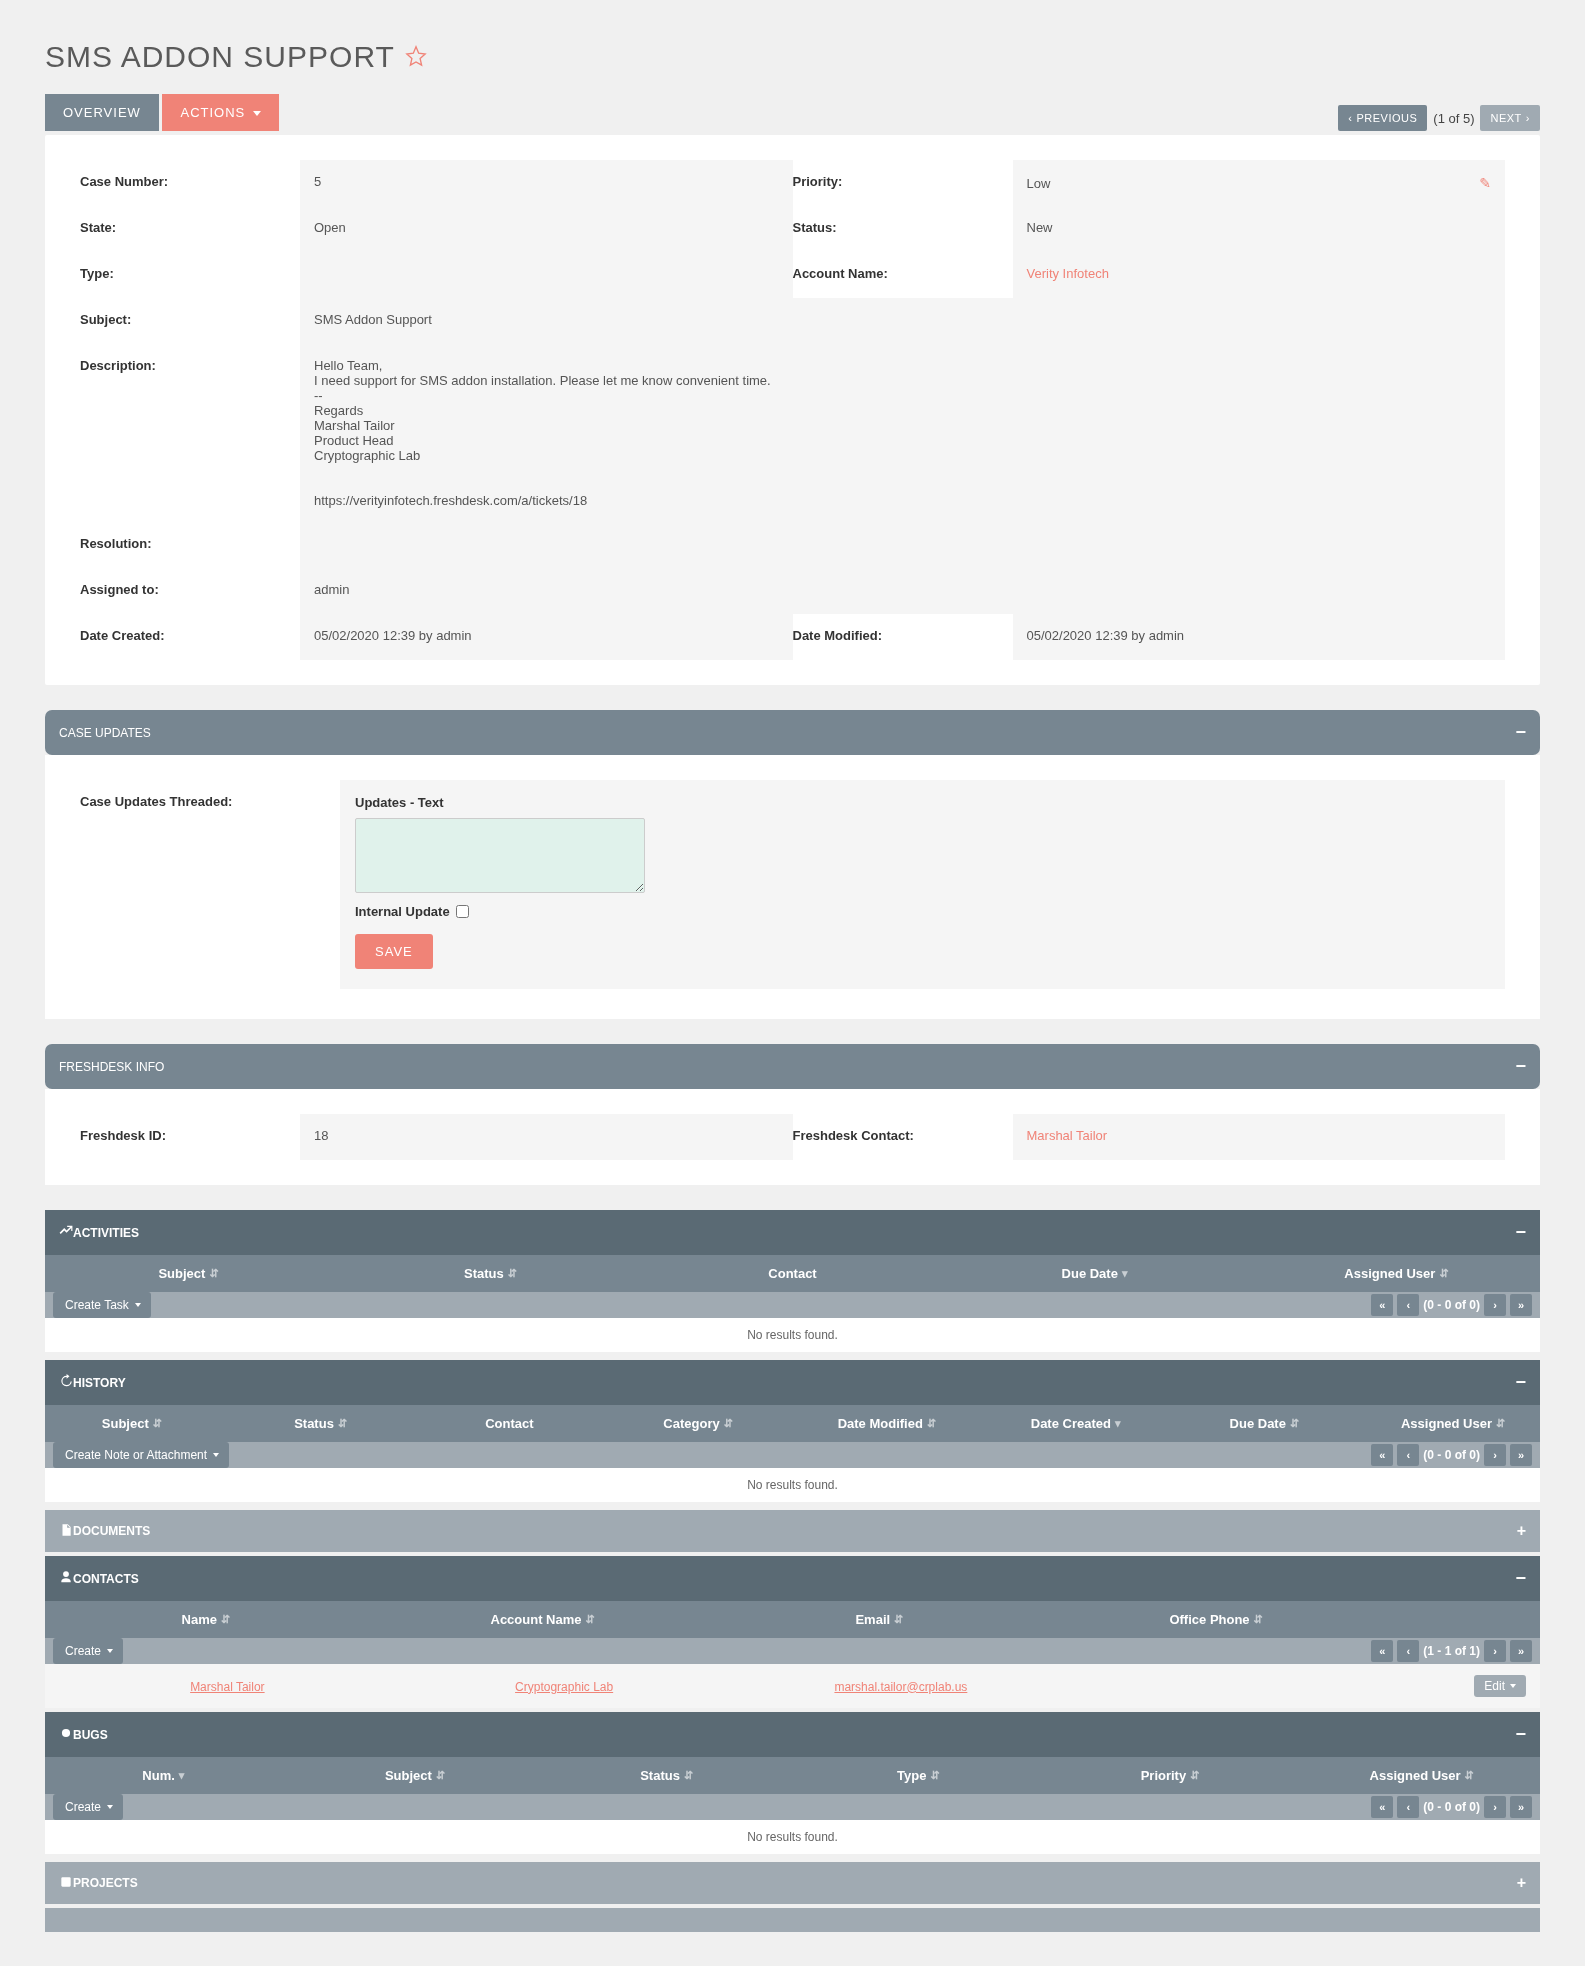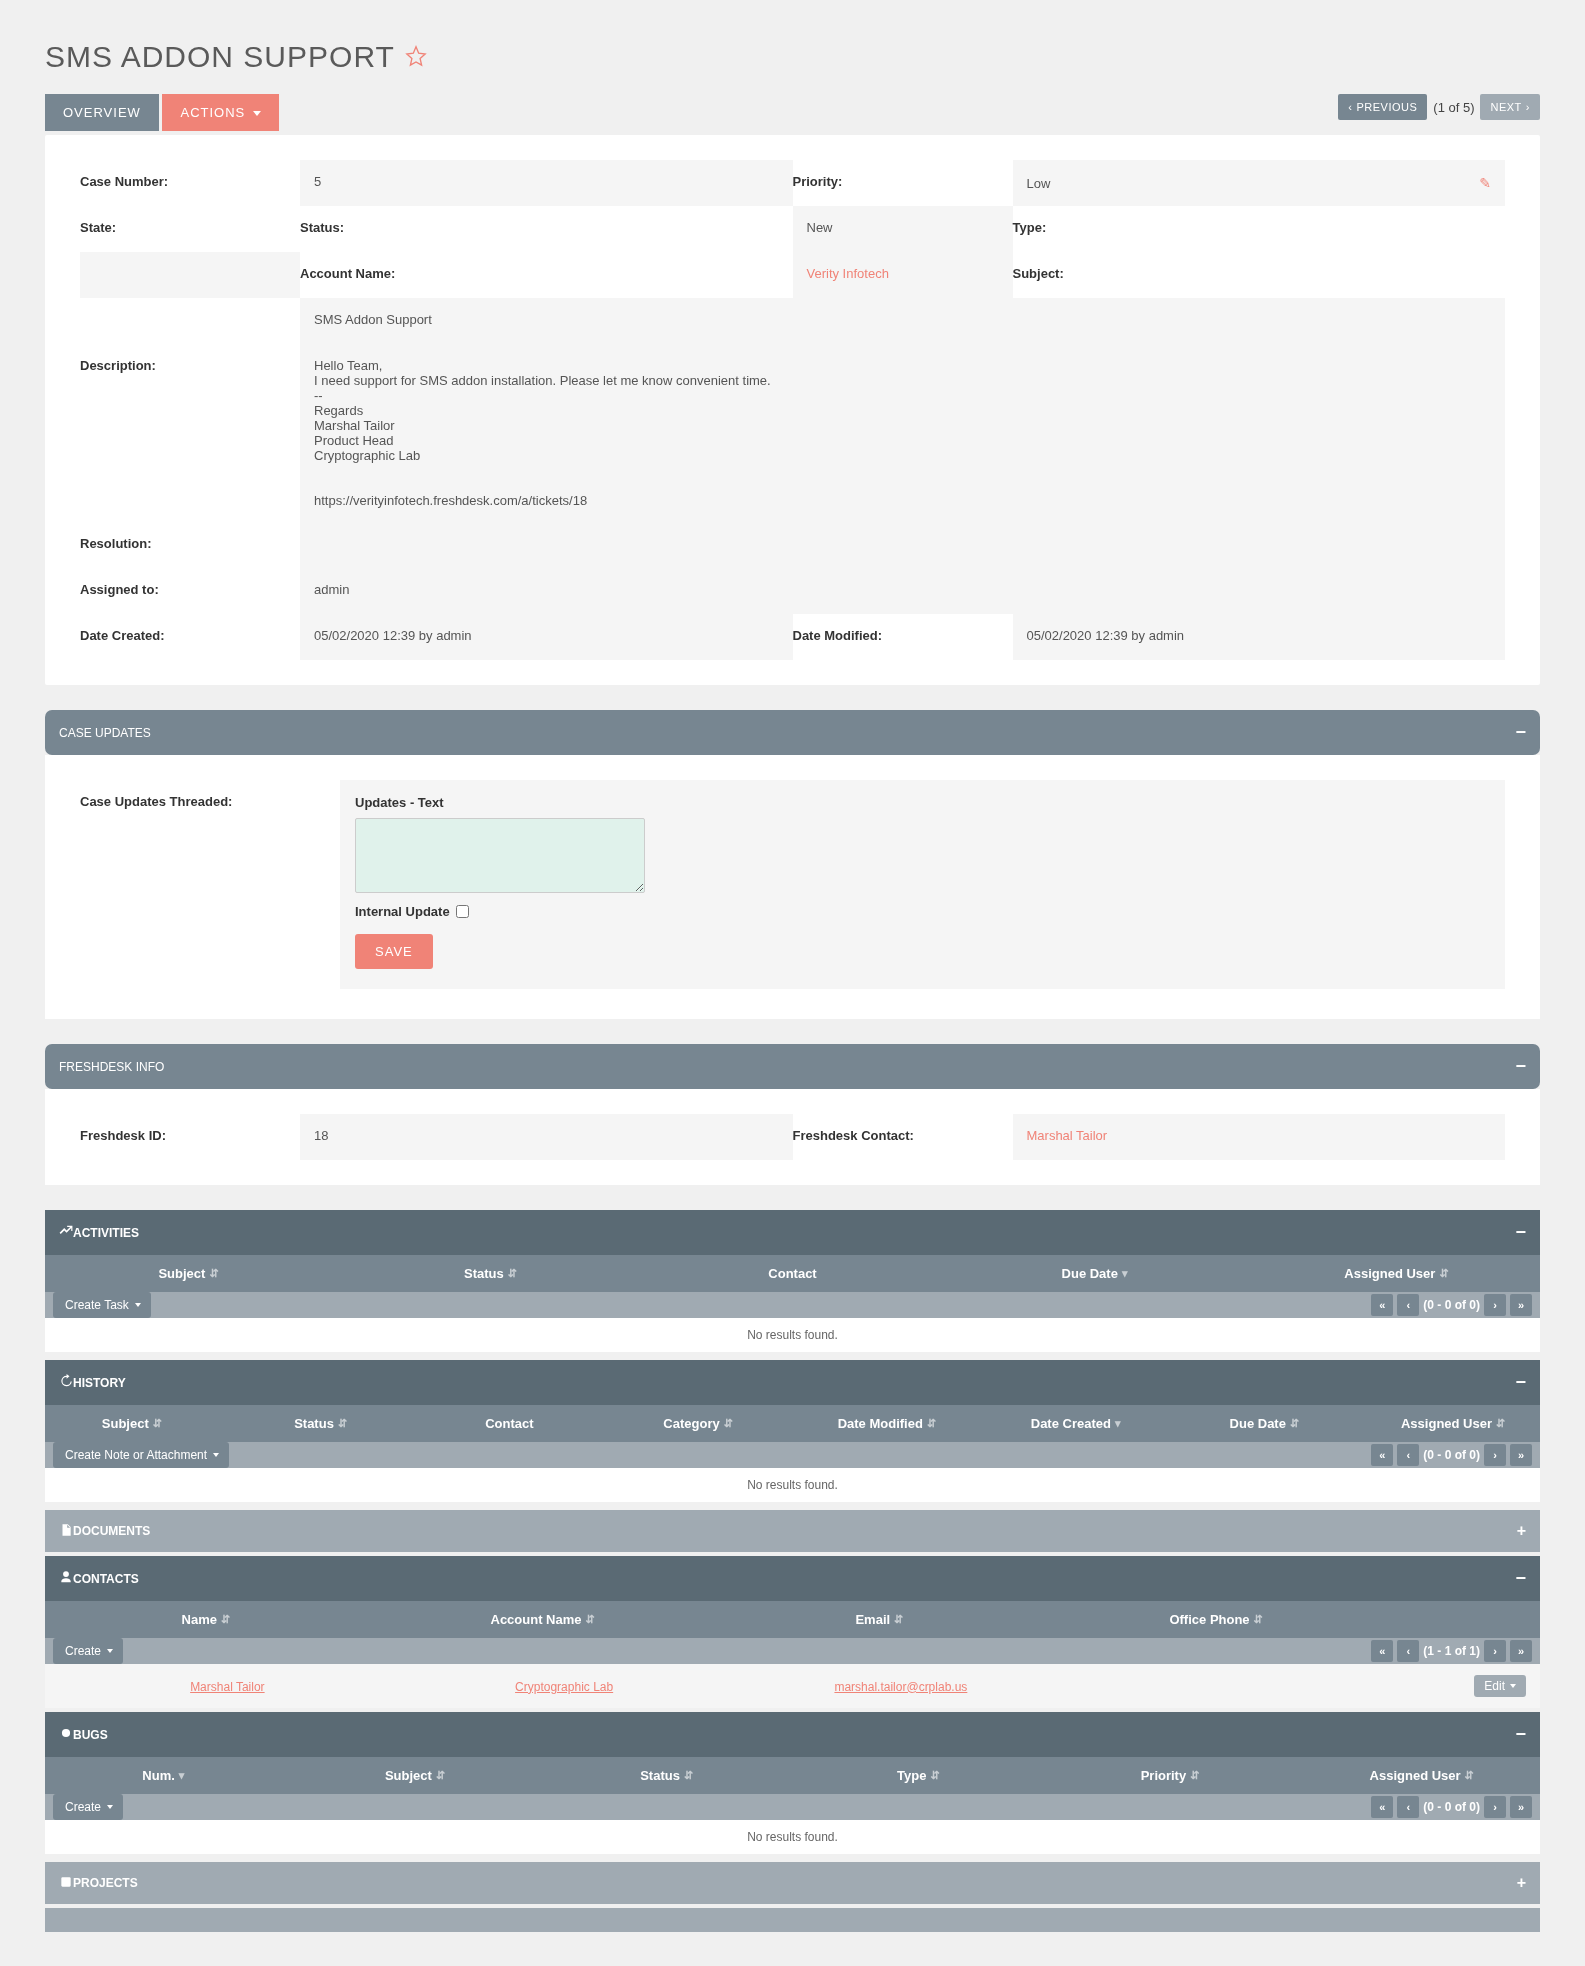--- a/index.html
+++ b/index.html
@@ -1,21 +1,21 @@
 <!DOCTYPE html>
 <html><head>
 <meta charset="utf-8">
 <style>
   * { box-sizing: border-box; margin: 0; padding: 0; }
   body { background: #f0f0f0; font-family: -apple-system, BlinkMacSystemFont, "Segoe UI", Arial, sans-serif; font-size: 13px; color: #333; }
   .wrap { padding: 40px 45px 20px; }
   .title-row { display: flex; align-items: center; gap: 10px; margin-bottom: 20px; }
   .page-title { font-size: 30px; font-weight: 300; color: #5a5a5a; letter-spacing: 1px; }
   .star-icon svg { width: 22px; height: 22px; fill: none; stroke: #f08377; stroke-width: 1.5; }
-  .top-bar { display: flex; justify-content: space-between; align-items: flex-start; margin-bottom: 4px; }
+  .top-bar { display: flex; justify-content: space-between; align-items: flex-end; margin-bottom: 4px; }
   .tab-btn { background: #778691; color: #fff; padding: 11px 18px; font-size: 13px; letter-spacing: 1px; font-weight: 500; cursor: pointer; border: none; }
   .tab-btn.actions { background: #f08377; }
   .tab-btn.actions::after { content: ""; display: inline-block; margin-left: 8px; border-left: 4px solid transparent; border-right: 4px solid transparent; border-top: 5px solid #fff; vertical-align: middle; }
   .nav-right { display: flex; align-items: center; gap: 6px; font-size: 13px; color: #444; }
   .nav-btn { background: #778691; color: #fff; padding: 7px 10px; font-size: 11px; letter-spacing: 0.5px; border: none; cursor: pointer; border-radius: 2px; }
   .nav-btn.light { background: #a0aab2; }
   .panel { background: #fff; border-radius: 2px; padding: 25px 35px; margin-bottom: 25px; }
   .form-grid { display: grid; grid-template-columns: 220px 1fr 220px 1fr; column-gap: 0; }
   .lbl { font-weight: 700; color: #333; padding: 14px 10px 14px 0; font-size: 13px; vertical-align: top; }
   .val { background: #f5f5f5; padding: 14px 14px; color: #555; font-size: 13px; min-height: 46px; white-space: pre-wrap; }
@@ -85,20 +85,21 @@
     <div class="form-grid">
       <div class="lbl">Case Number:</div>
       <div class="val">5</div>
       <div class="lbl">Priority:</div>
       <div class="val inline">
         <span>Low</span>
         <span class="pencil">✎</span>
       </div>
 
       <div class="lbl">State:</div>
+      <div class="val">Open</div>
       <div class="lbl">Status:</div>
       <div class="val">New</div>
 
       <div class="lbl">Type:</div>
       <div class="val"></div>
       <div class="lbl">Account Name:</div>
       <div class="val"><span class="link">Verity Infotech</span></div>
 
       <div class="lbl">Subject:</div>
       <div class="val full2">SMS Addon Support</div>

